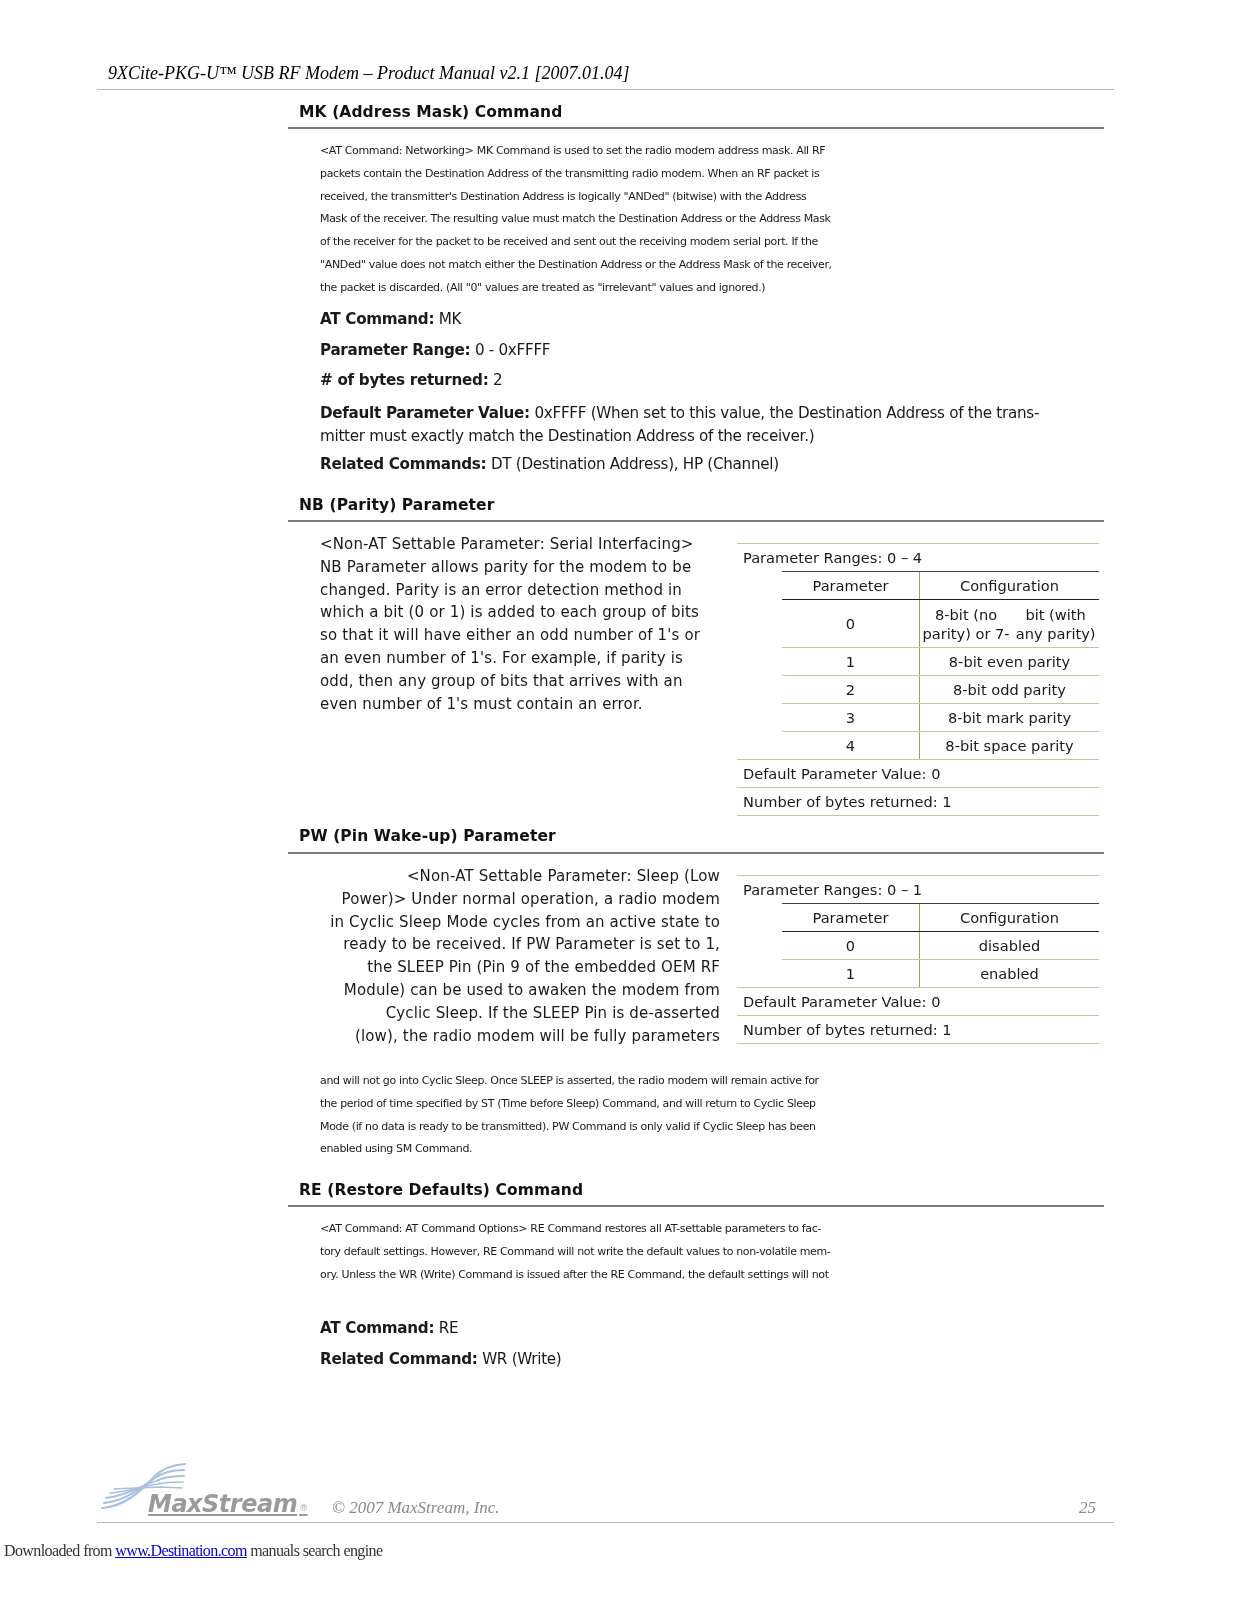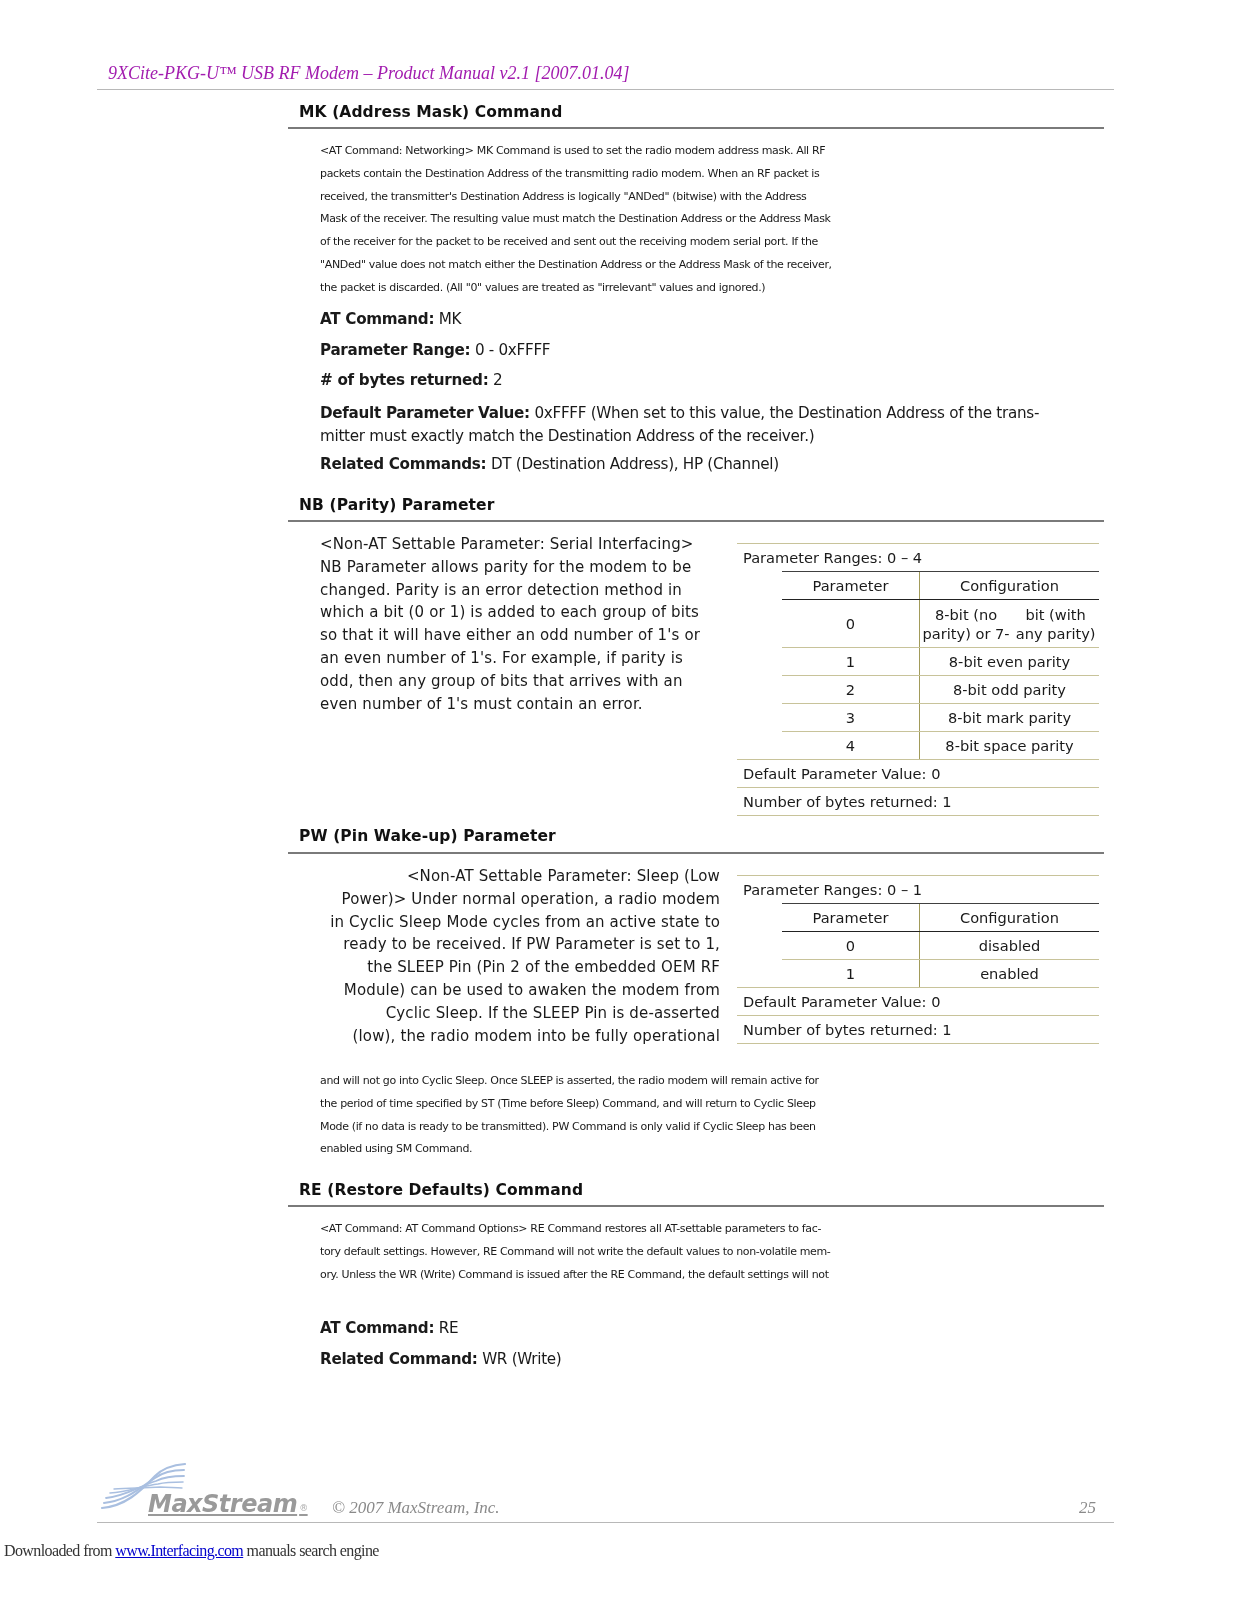--- a/index.html
+++ b/index.html
@@ -1,21 +1,21 @@
 <!DOCTYPE html>
 <html><head>
 <meta charset="utf-8">
 <style>
   html, body { margin: 0; padding: 0; background: #ffffff; }
   body { width: 1237px; height: 1600px; position: relative; overflow: hidden;
          font-family: "DejaVu Sans", sans-serif; color: #111; }
   .abs { position: absolute; }
 
   .running-header { left: 108px; top: 63px; font-family: "Liberation Serif", "DejaVu Serif", serif;
-    font-style: italic; font-size: 18px; color: #a21caf; white-space: nowrap; }
+    font-style: italic; font-size: 18px; color: #000000; white-space: nowrap; }
   .header-rule { left: 97px; top: 89px; width: 1017px; height: 1px; background: #b8b8b8; }
 
   .sec-title { left: 299px; font-weight: bold; font-size: 15.5px; color: #111; white-space: nowrap; letter-spacing: 0.1px; }
   .sec-rule { left: 288px; width: 816px; height: 2px; background: #7a7a7a; }
 
   .para { left: 320px; width: 784px; font-size: 11px; line-height: 22.8px; color: #1a1a1a; }
   .narrow { font-family: "DejaVu Sans", sans-serif; letter-spacing: -0.35px; }
   .wide { font-family: "DejaVu Sans", sans-serif; letter-spacing: 0.15px; }
   .field { left: 320px; font-size: 15.2px; white-space: nowrap; color: #1a1a1a; letter-spacing: -0.3px; }
   .field b { font-weight: bold; }
@@ -127,24 +127,24 @@
 </div>
 
 <div class="abs sec-title" style="top:827px">PW (Pin Wake-up) Parameter</div>
 <div class="abs sec-rule" style="top:852px"></div>
 
 <div class="abs para wide" style="top:865px; width:400px; font-size:15px;text-align:right;">
   <div>&lt;Non-AT Settable Parameter: Sleep (Low</div>
   <div>Power)&gt; Under normal operation, a radio modem</div>
   <div>in Cyclic Sleep Mode cycles from an active state to</div>
   <div>ready to be received. If PW Parameter is set to 1,</div>
-  <div>the SLEEP Pin (Pin 2 of the embedded OEM RF</div>
+  <div>the SLEEP Pin (Pin 9 of the embedded OEM RF</div>
   <div>Module) can be used to awaken the modem from</div>
   <div>Cyclic Sleep. If the SLEEP Pin is de-asserted</div>
-  <div>(low), the radio modem into be fully operational</div>
+  <div>(low), the radio modem will be fully parameters</div>
 </div>
 <div class="abs para narrow" style="top:1070px">
   <div>and will not go into Cyclic Sleep. Once SLEEP is asserted, the radio modem will remain active for</div>
   <div>the period of time specified by ST (Time before Sleep) Command, and will return to Cyclic Sleep</div>
   <div>Mode (if no data is ready to be transmitted). PW Command is only valid if Cyclic Sleep has been</div>
   <div>enabled using SM Command.</div>
 </div>
 
 <div class="abs ptable" style="top:875px">
   <div class="row-full">Parameter Ranges: 0 – 1</div>
@@ -195,14 +195,14 @@
   </svg>
 </div>
 <div class="abs brand-text">
   <span>MaxStream</span><span class="reg">®</span>
 </div>
 <div class="abs copyright">© 2007 MaxStream, Inc.</div>
 <div class="abs page-num">25</div>
 <div class="abs footer-rule"></div>
 
 <div class="abs dl-line">
-  <span>Downloaded from </span><a>www.Interfacing.com</a><span> manuals search engine</span>
+  <span>Downloaded from </span><a>www.Destination.com</a><span> manuals search engine</span>
 </div>
 
 </body></html>

